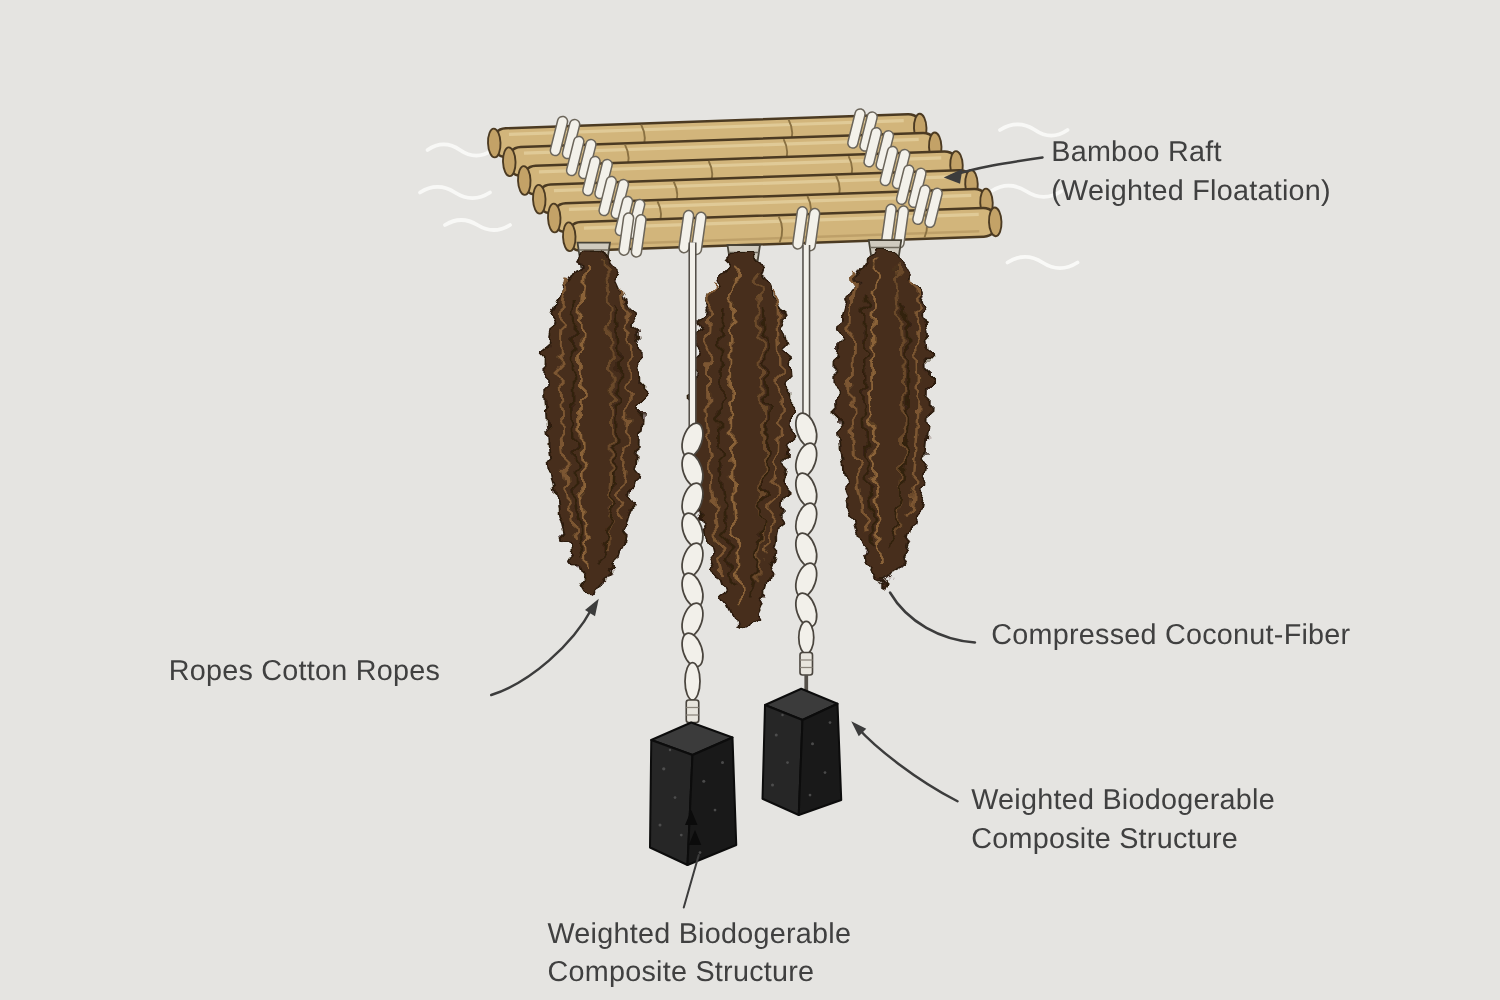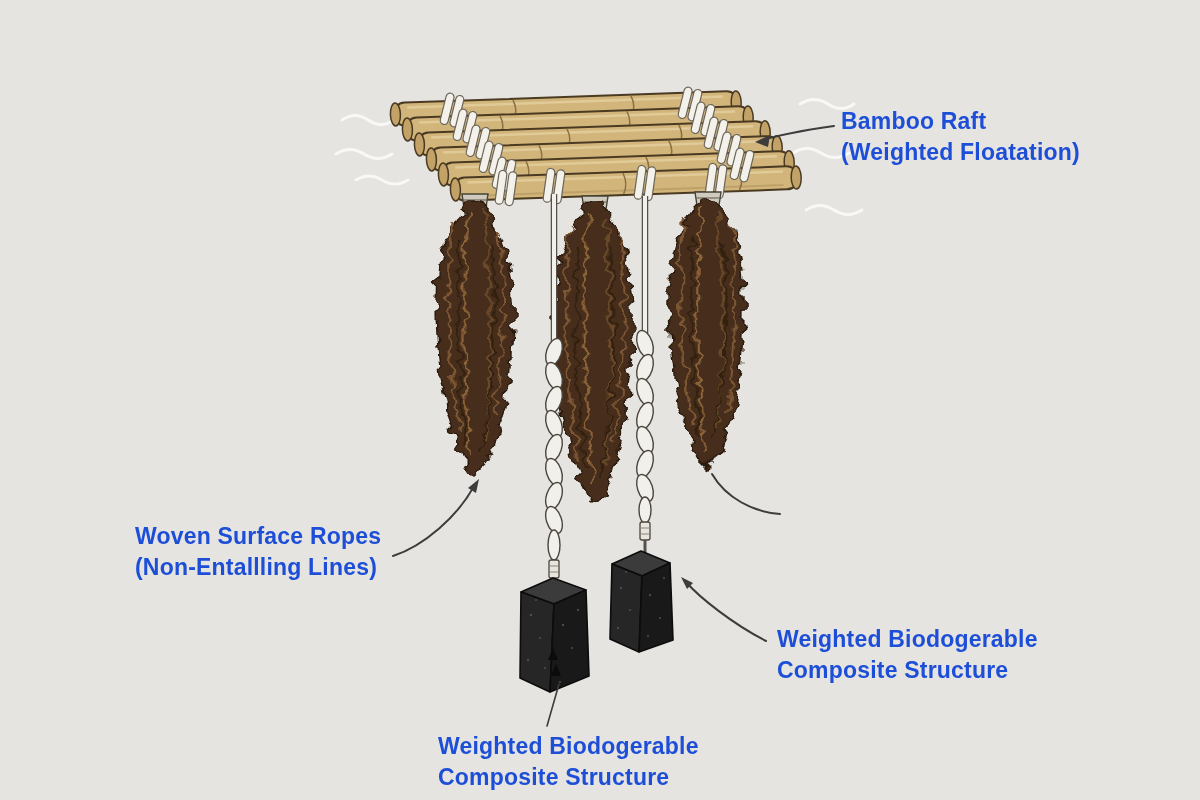--- a/index.html
+++ b/index.html
@@ -4,26 +4,25 @@
 <style>
   html,body{margin:0;padding:0;}
   body{background:#cfcecc;font-family:"Liberation Sans", sans-serif;}
   .stage{
     position:relative;width:1200px;height:800px;overflow:hidden;
     background:#e5e4e1;
   }
   .stage svg{position:absolute;left:0;top:0;}
   .label{
     position:absolute;
-    color:#1d4ed8;
+    color:#404040;
     font-size:23px;
     line-height:31px;
     letter-spacing:0.2px;
     white-space:nowrap;
-    font-weight:bold;
   }
   .label span{display:block;}
 </style>
 </head>
 <body>
 
 <div class="stage">
 
   <svg width="1200" height="800" viewBox="0 0 1200 800">
     <defs>
@@ -309,25 +308,25 @@
       </g>
     </g>
   </svg>
 
   <div class="label" style="left:841px; top:106px;">
     <span>Bamboo Raft</span>
     <span>(Weighted Floatation)</span>
   </div>
 
   <div class="label" style="left:135px; top:521px;">
-    <span>Woven Surface Ropes</span>
-    <span>(Non-Entallling Lines)</span>
+    <span>Ropes Cotton Ropes</span>
   </div>
 
   <div class="label" style="left:793px; top:492px;">
+    <span>Compressed Coconut-Fiber</span>
   </div>
 
   <div class="label" style="left:777px; top:624px;">
     <span>Weighted Biodogerable</span>
     <span>Composite Structure</span>
   </div>
 
   <div class="label" style="left:438px; top:731px;">
     <span>Weighted Biodogerable</span>
     <span>Composite Structure</span>

